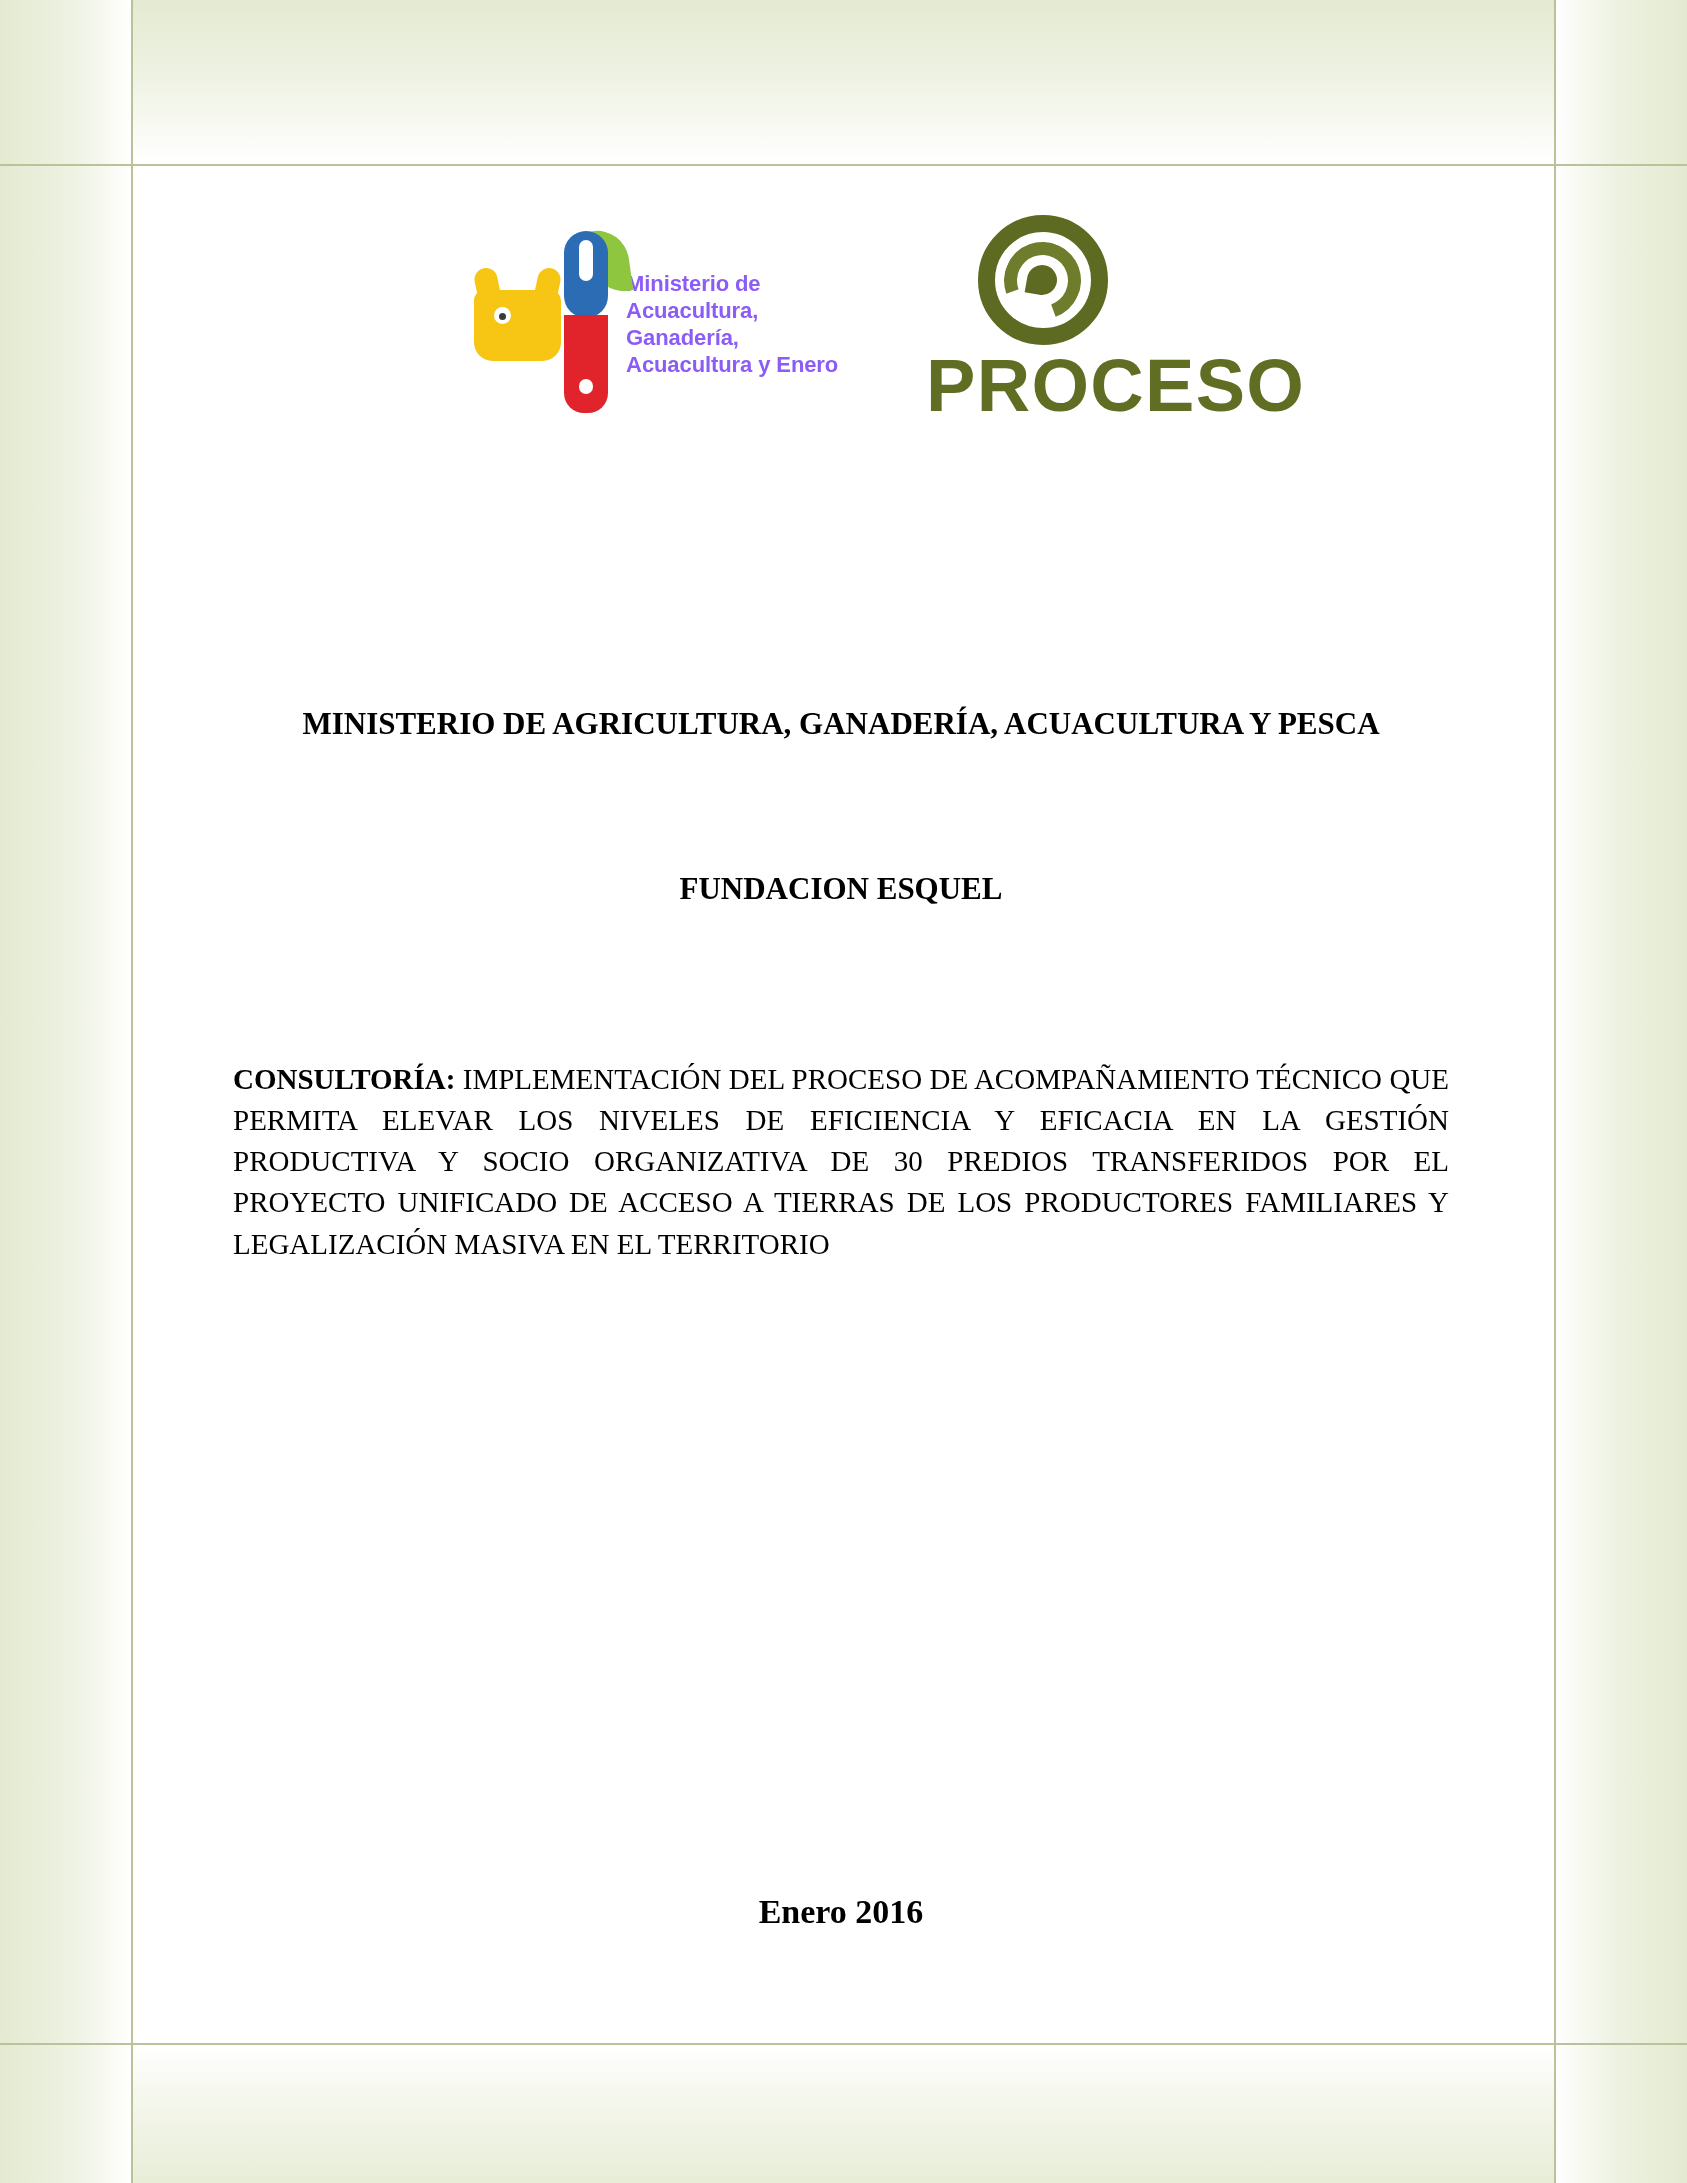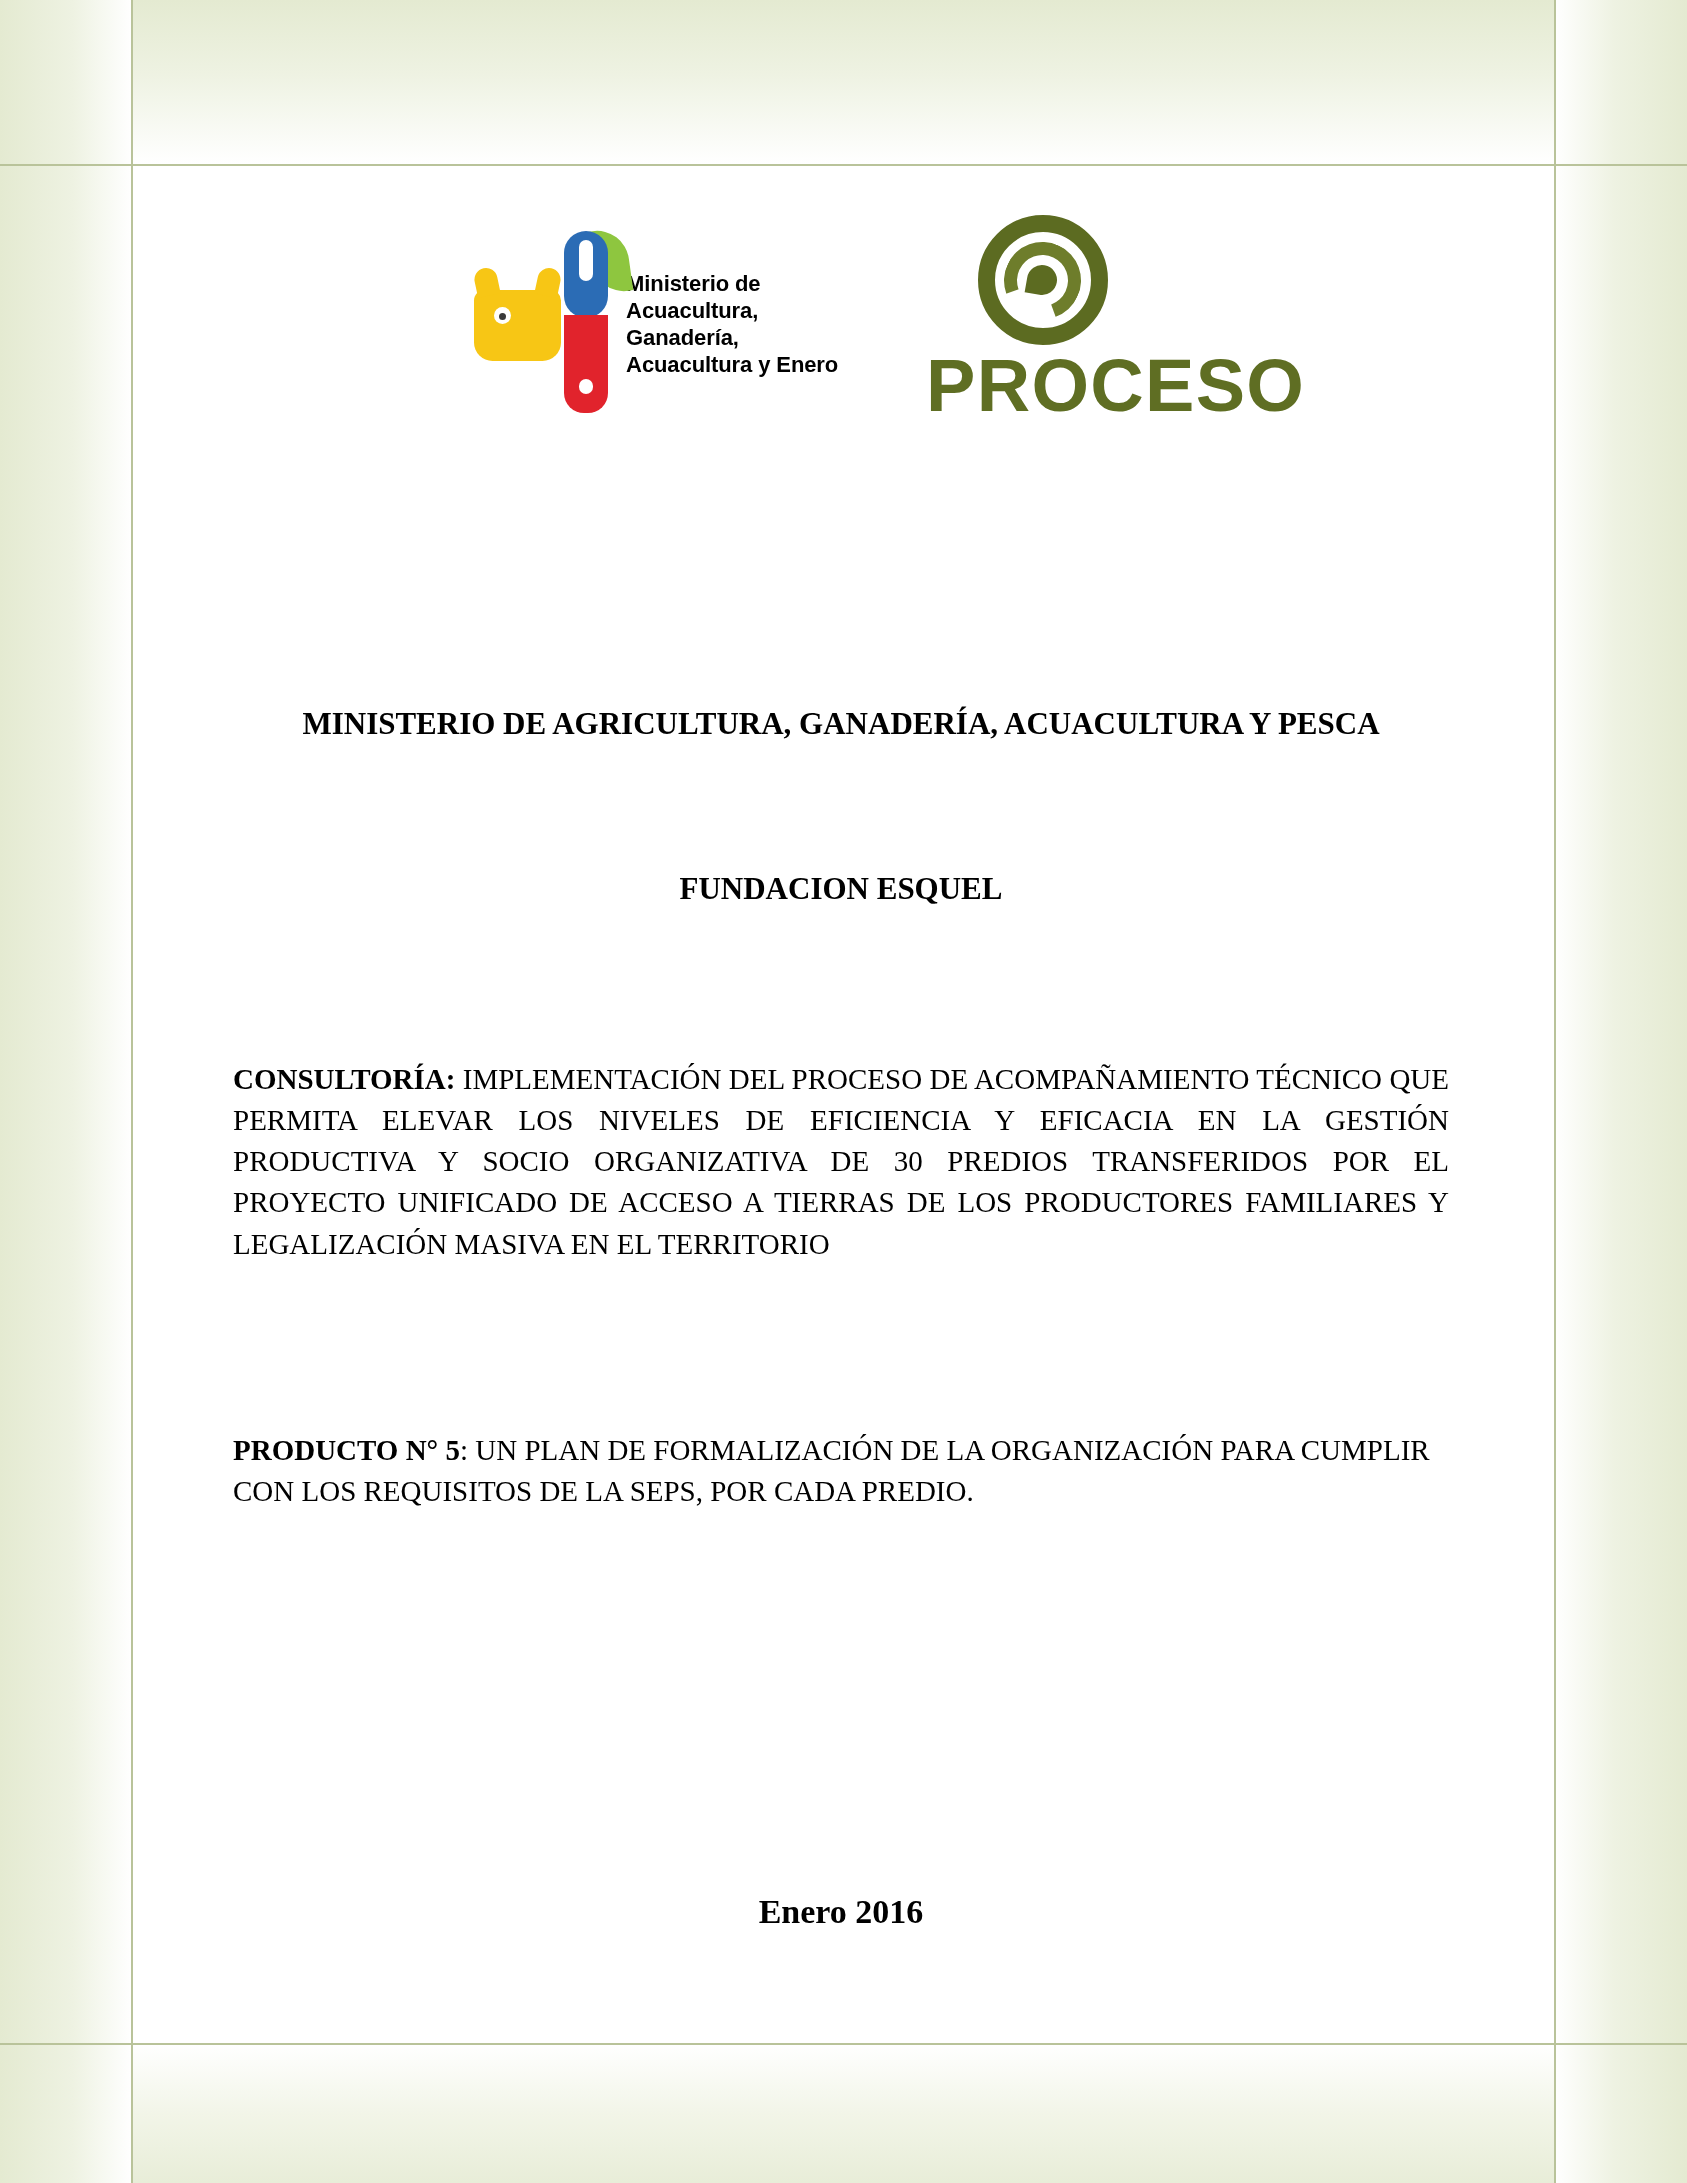--- a/index.html
+++ b/index.html
@@ -169,21 +169,21 @@
   }
   .mk-red-top {
     position:absolute;
     left: 114px; top: 99px;
     width: 44px; height: 40px;
     background:#e1232c;
   }
 
   .magap-text {
     margin-left: 7px;
-    color: #000000;
+    color: #8b5cf6;
     font-family: "Liberation Sans", sans-serif;
     font-weight: 700;
     font-size: 22px;
     line-height: 1.22;
     letter-spacing: -0.1px;
   }
 
   
   .esquel-logo {
     position: relative;
@@ -331,22 +331,19 @@
   <div class="doc-body">
 
     <div class="title-main">MINISTERIO DE AGRICULTURA, GANADERÍA, ACUACULTURA Y PESCA</div>
 
     <div class="title-sub">FUNDACION ESQUEL</div>
 
     <p class="para-consultoria">
       <span class="lead">CONSULTORÍA:</span><span> IMPLEMENTACIÓN DEL PROCESO DE ACOMPAÑAMIENTO TÉCNICO QUE PERMITA ELEVAR LOS NIVELES DE EFICIENCIA Y EFICACIA EN LA GESTIÓN PRODUCTIVA Y SOCIO ORGANIZATIVA DE 30 PREDIOS TRANSFERIDOS POR EL PROYECTO UNIFICADO DE ACCESO A TIERRAS DE LOS PRODUCTORES FAMILIARES Y LEGALIZACIÓN MASIVA EN EL TERRITORIO</span>
     </p>
 
-    <p class="para-producto">
-      <span class="lead">PRODUCTO  N°   5</span><span>: UN PLAN DE FORMALIZACIÓN DE LA ORGANIZACIÓN PARA CUMPLIR CON LOS REQUISITOS DE LA SEPS, POR CADA PREDIO.</span>
-    </p>
 
   </div>
 
   <div class="date-line">Enero 2016</div>
 
 </div>
 
 
 </body></html>

